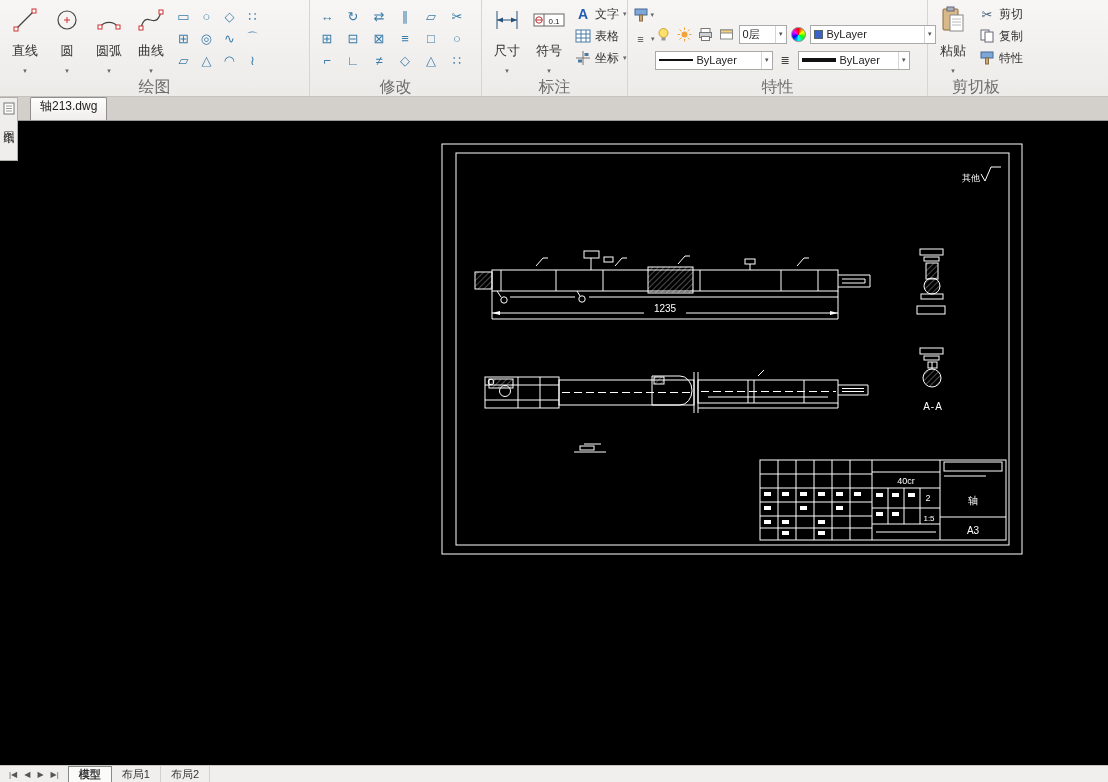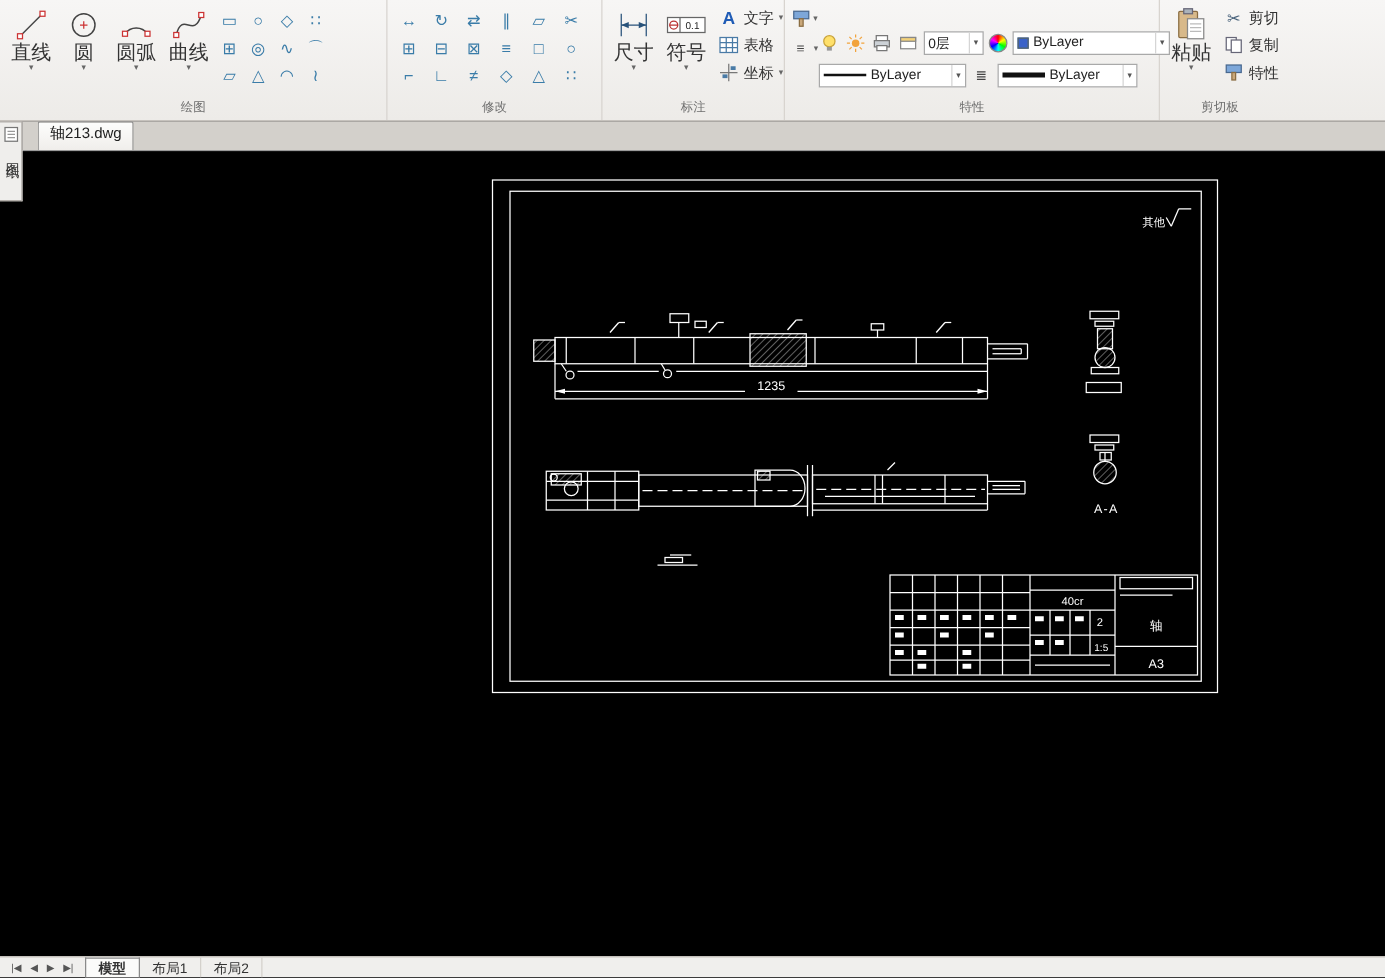--- a/index.html
+++ b/index.html
@@ -5,25 +5,25 @@
   * { box-sizing: border-box; margin: 0; padding: 0; }
   html,body { width:1108px; height:782px; overflow:hidden; }
   body { position:relative; font-family:"Liberation Sans",sans-serif; background:#000; }
 
   
   .ribbon { position:absolute; top:0; left:0; width:1108px; height:97px;
     background:linear-gradient(#f7f6f5,#edebe8); border-bottom:1px solid #c6c2bd;
     display:flex; overflow:hidden; }
   .rgroup { height:100%; display:flex; flex-direction:column; border-right:1px solid #d8d4cf; flex:none; }
   .rbody { flex:1; display:flex; align-items:flex-start; padding:3px 4px 0; }
-  .rlabel { height:17px; line-height:15px; text-align:center; font-size:10px; color:#6e6e6e; white-space:nowrap; overflow:hidden; }
-  .bigbtn { width:42px; height:72px; display:flex; flex-direction:column; align-items:center; padding-top:2px; cursor:default; flex:none; }
+  .rlabel { height:17px; line-height:15px; text-align:center; font-size:16px; color:#6e6e6e; white-space:nowrap; overflow:hidden; }
+  .bigbtn { width:42px; height:72px; display:flex; flex-direction:column; align-items:center; padding-top:2px; cursor:default; flex:none;justify-content:space-between; }
   .bigbtn.wide { width:64px; }
   .bicon { width:32px; height:30px; display:flex; align-items:center; justify-content:center; }
-  .blabel { font-size:16px; color:#333; line-height:15px; white-space:nowrap; }
+  .blabel { font-size:13px; color:#333; line-height:15px; white-space:nowrap; }
   .barrow { font-size:7px; color:#666; line-height:9px; }
   .tool-grid { display:grid; grid-template-columns:repeat(4,23px); grid-auto-rows:22px; margin-top:2px; }
   .tool-grid.mod { grid-template-columns:repeat(6,26px); }
   .gitem { display:flex; align-items:center; justify-content:center; font-size:13px; color:#3a7ca8; cursor:default; }
   .scol { display:flex; flex-direction:column; margin-left:3px; }
   .srow { display:flex; align-items:center; gap:4px; height:22px; font-size:12px; color:#333; padding:0 2px; white-space:nowrap; }
   .sarrow { font-size:7px; color:#666; }
   .sicon { width:16px; height:16px; display:flex; align-items:center; justify-content:center; }
 
   
@@ -49,21 +49,21 @@
     border-radius:2px 2px 0 0; display:flex; align-items:center; gap:9px; padding:0 9px; font-size:12px; color:#222;flex-direction:column; }
   .doctab .close { color:#555; font-size:12px; cursor:default; }
 
   
   .side-tab { position:absolute; top:97px; left:0; width:18px; height:64px; background:#efeeec;
     border:1px solid #b2aea9; border-left:none; z-index:5;
     display:flex; flex-direction:column; align-items:center; gap:3px; padding-top:3px; }
   .side-tab .vtext { writing-mode:vertical-rl; font-size:11px; color:#333; letter-spacing:2px; }
 
   
-  .canvas { position:absolute; top:121px; left:0; width:1108px; height:644px; background:#000; }
+  .canvas { position:absolute; top:121px; left:0; width:1108px; height:644px; background:#000;padding-left:48px; }
   svg.draw text { font-family:"Liberation Sans",sans-serif; }
 
   
   .statusbar { position:absolute; left:0; right:0; bottom:0; height:17px; background:#f0efed;
     border-top:1px solid #c9c5c0; display:flex; align-items:stretch; font-size:11px; color:#333; }
   .navbtns { display:flex; align-items:center; gap:7px; padding:0 9px; color:#555; font-size:8px; }
   .navbtns span { cursor:default; }
   .sheettab { padding:0 10px; display:flex; align-items:center; border-right:1px solid #d4d1cc; cursor:default; }
   .sheettab.active { background:#fbfbfa; border:1px solid #8a8a8a; border-bottom:none; font-weight:bold; }
 </style>

